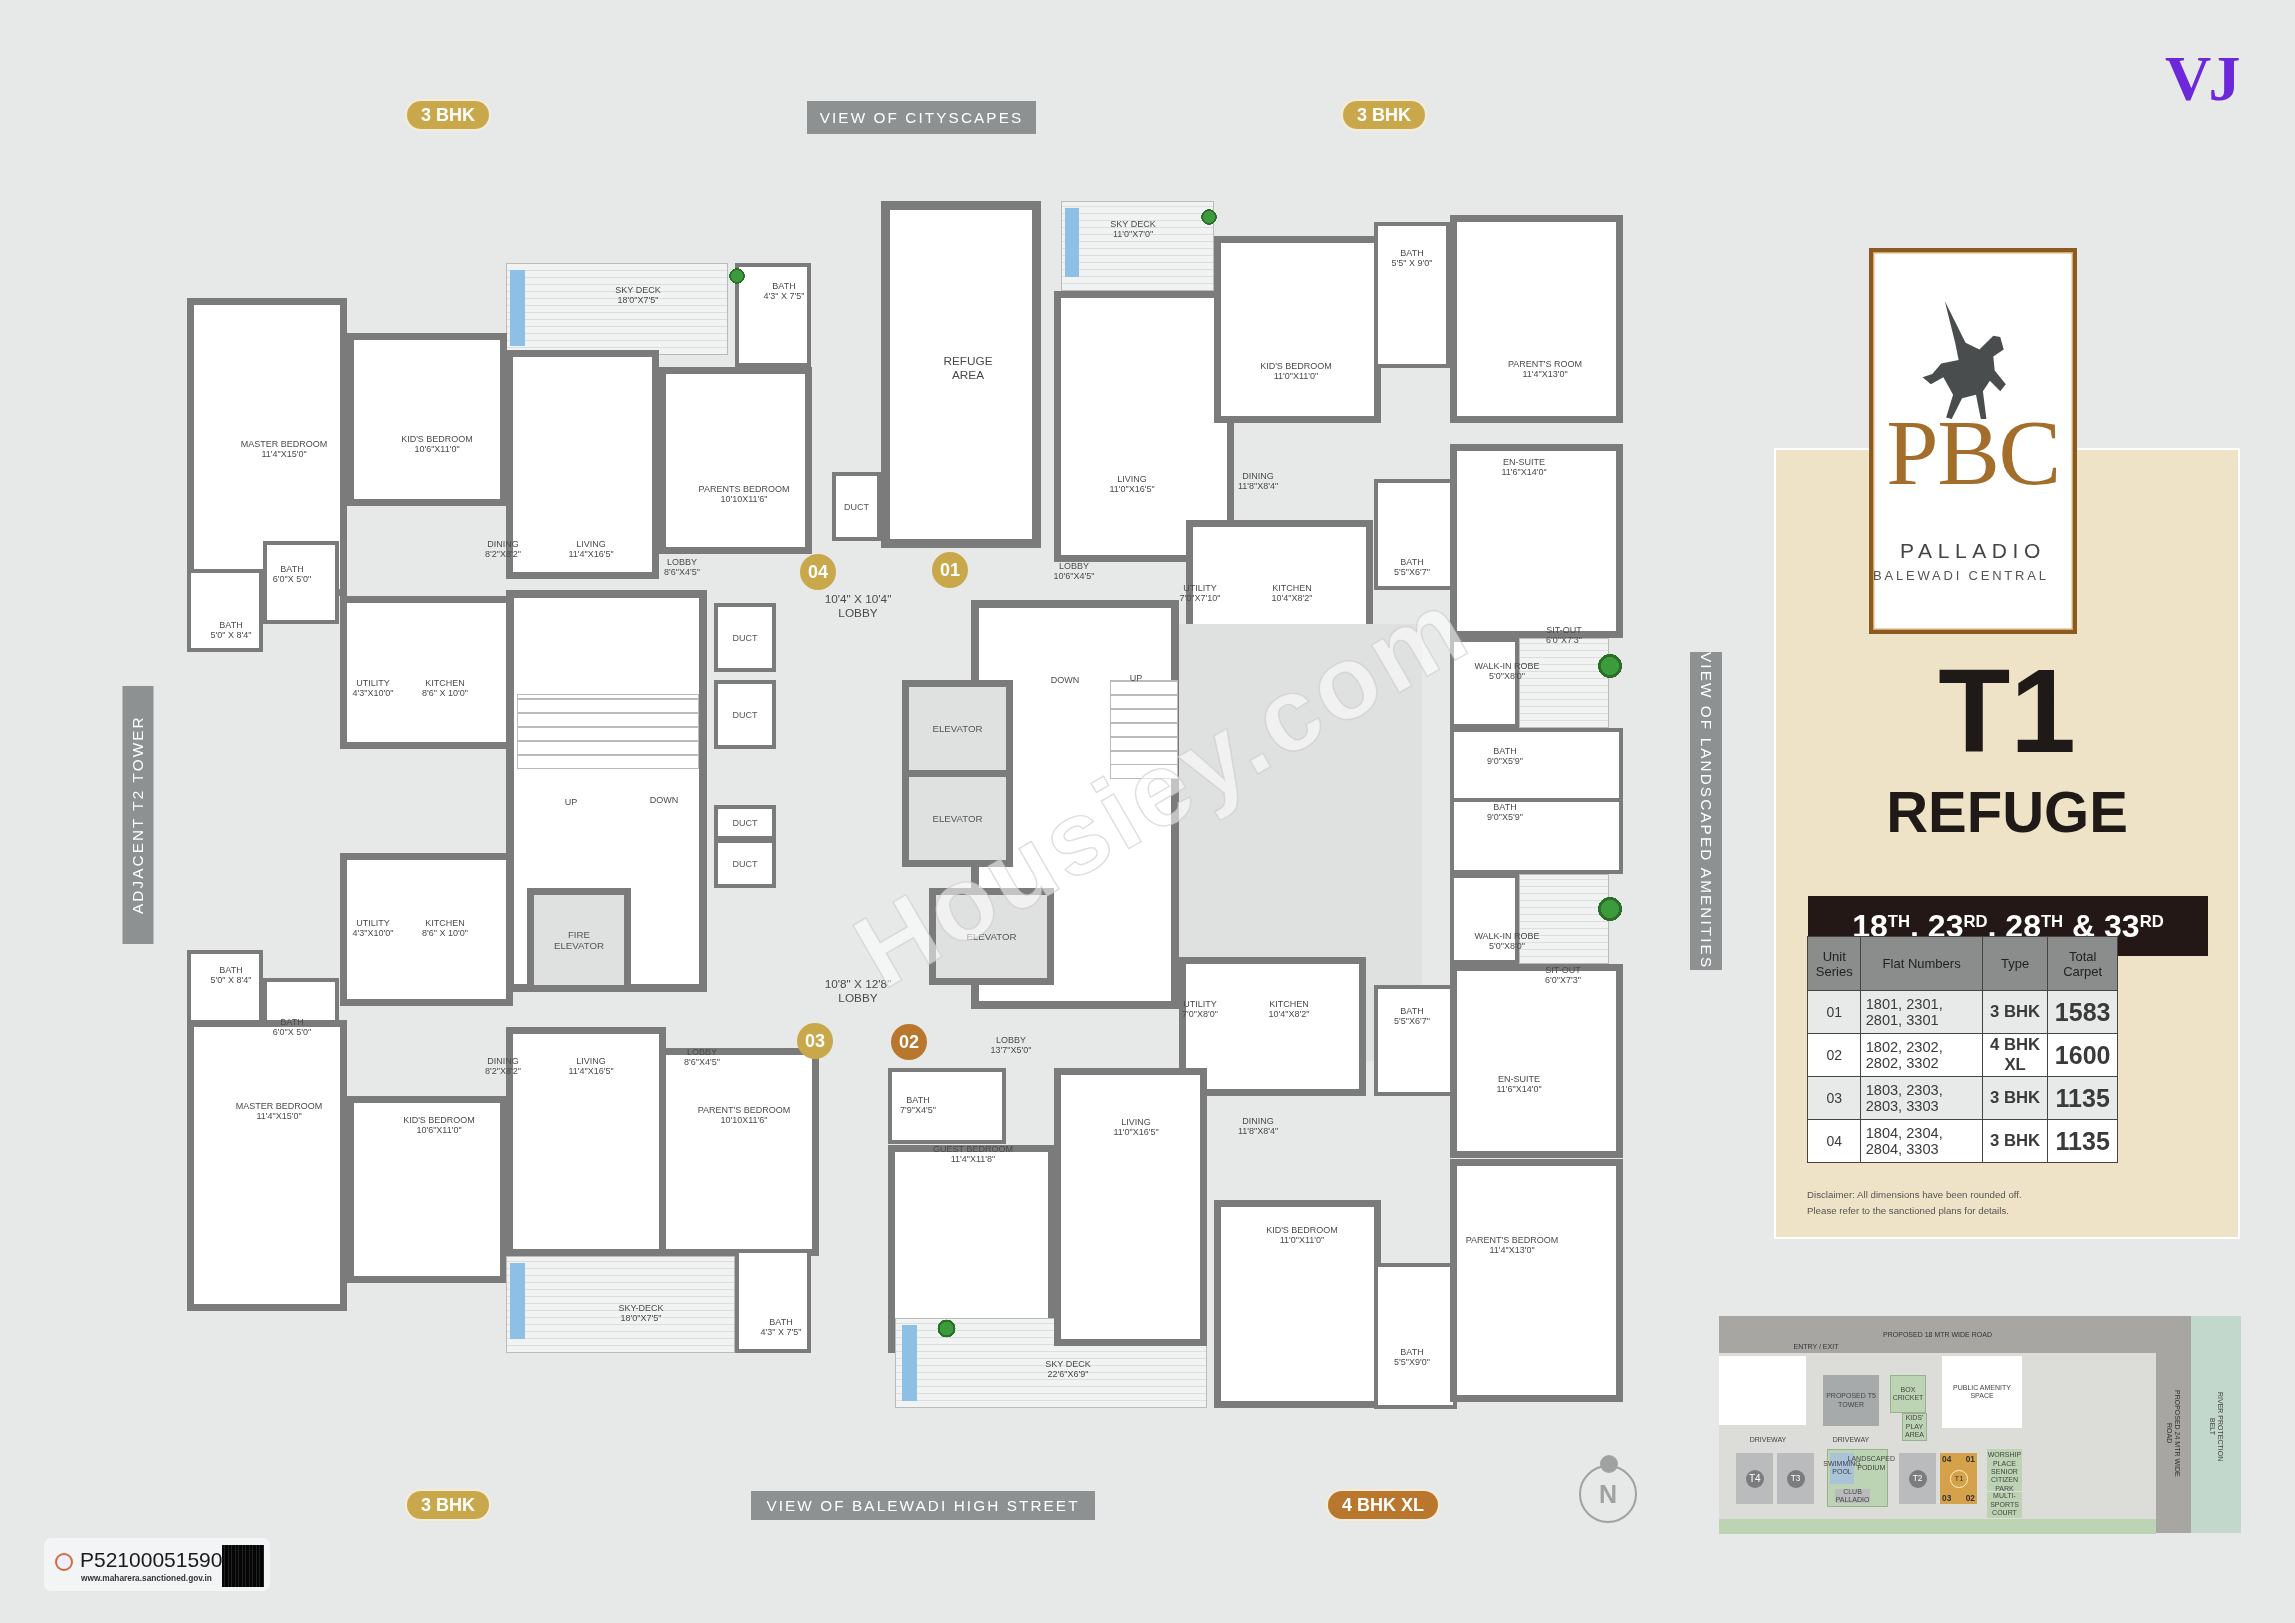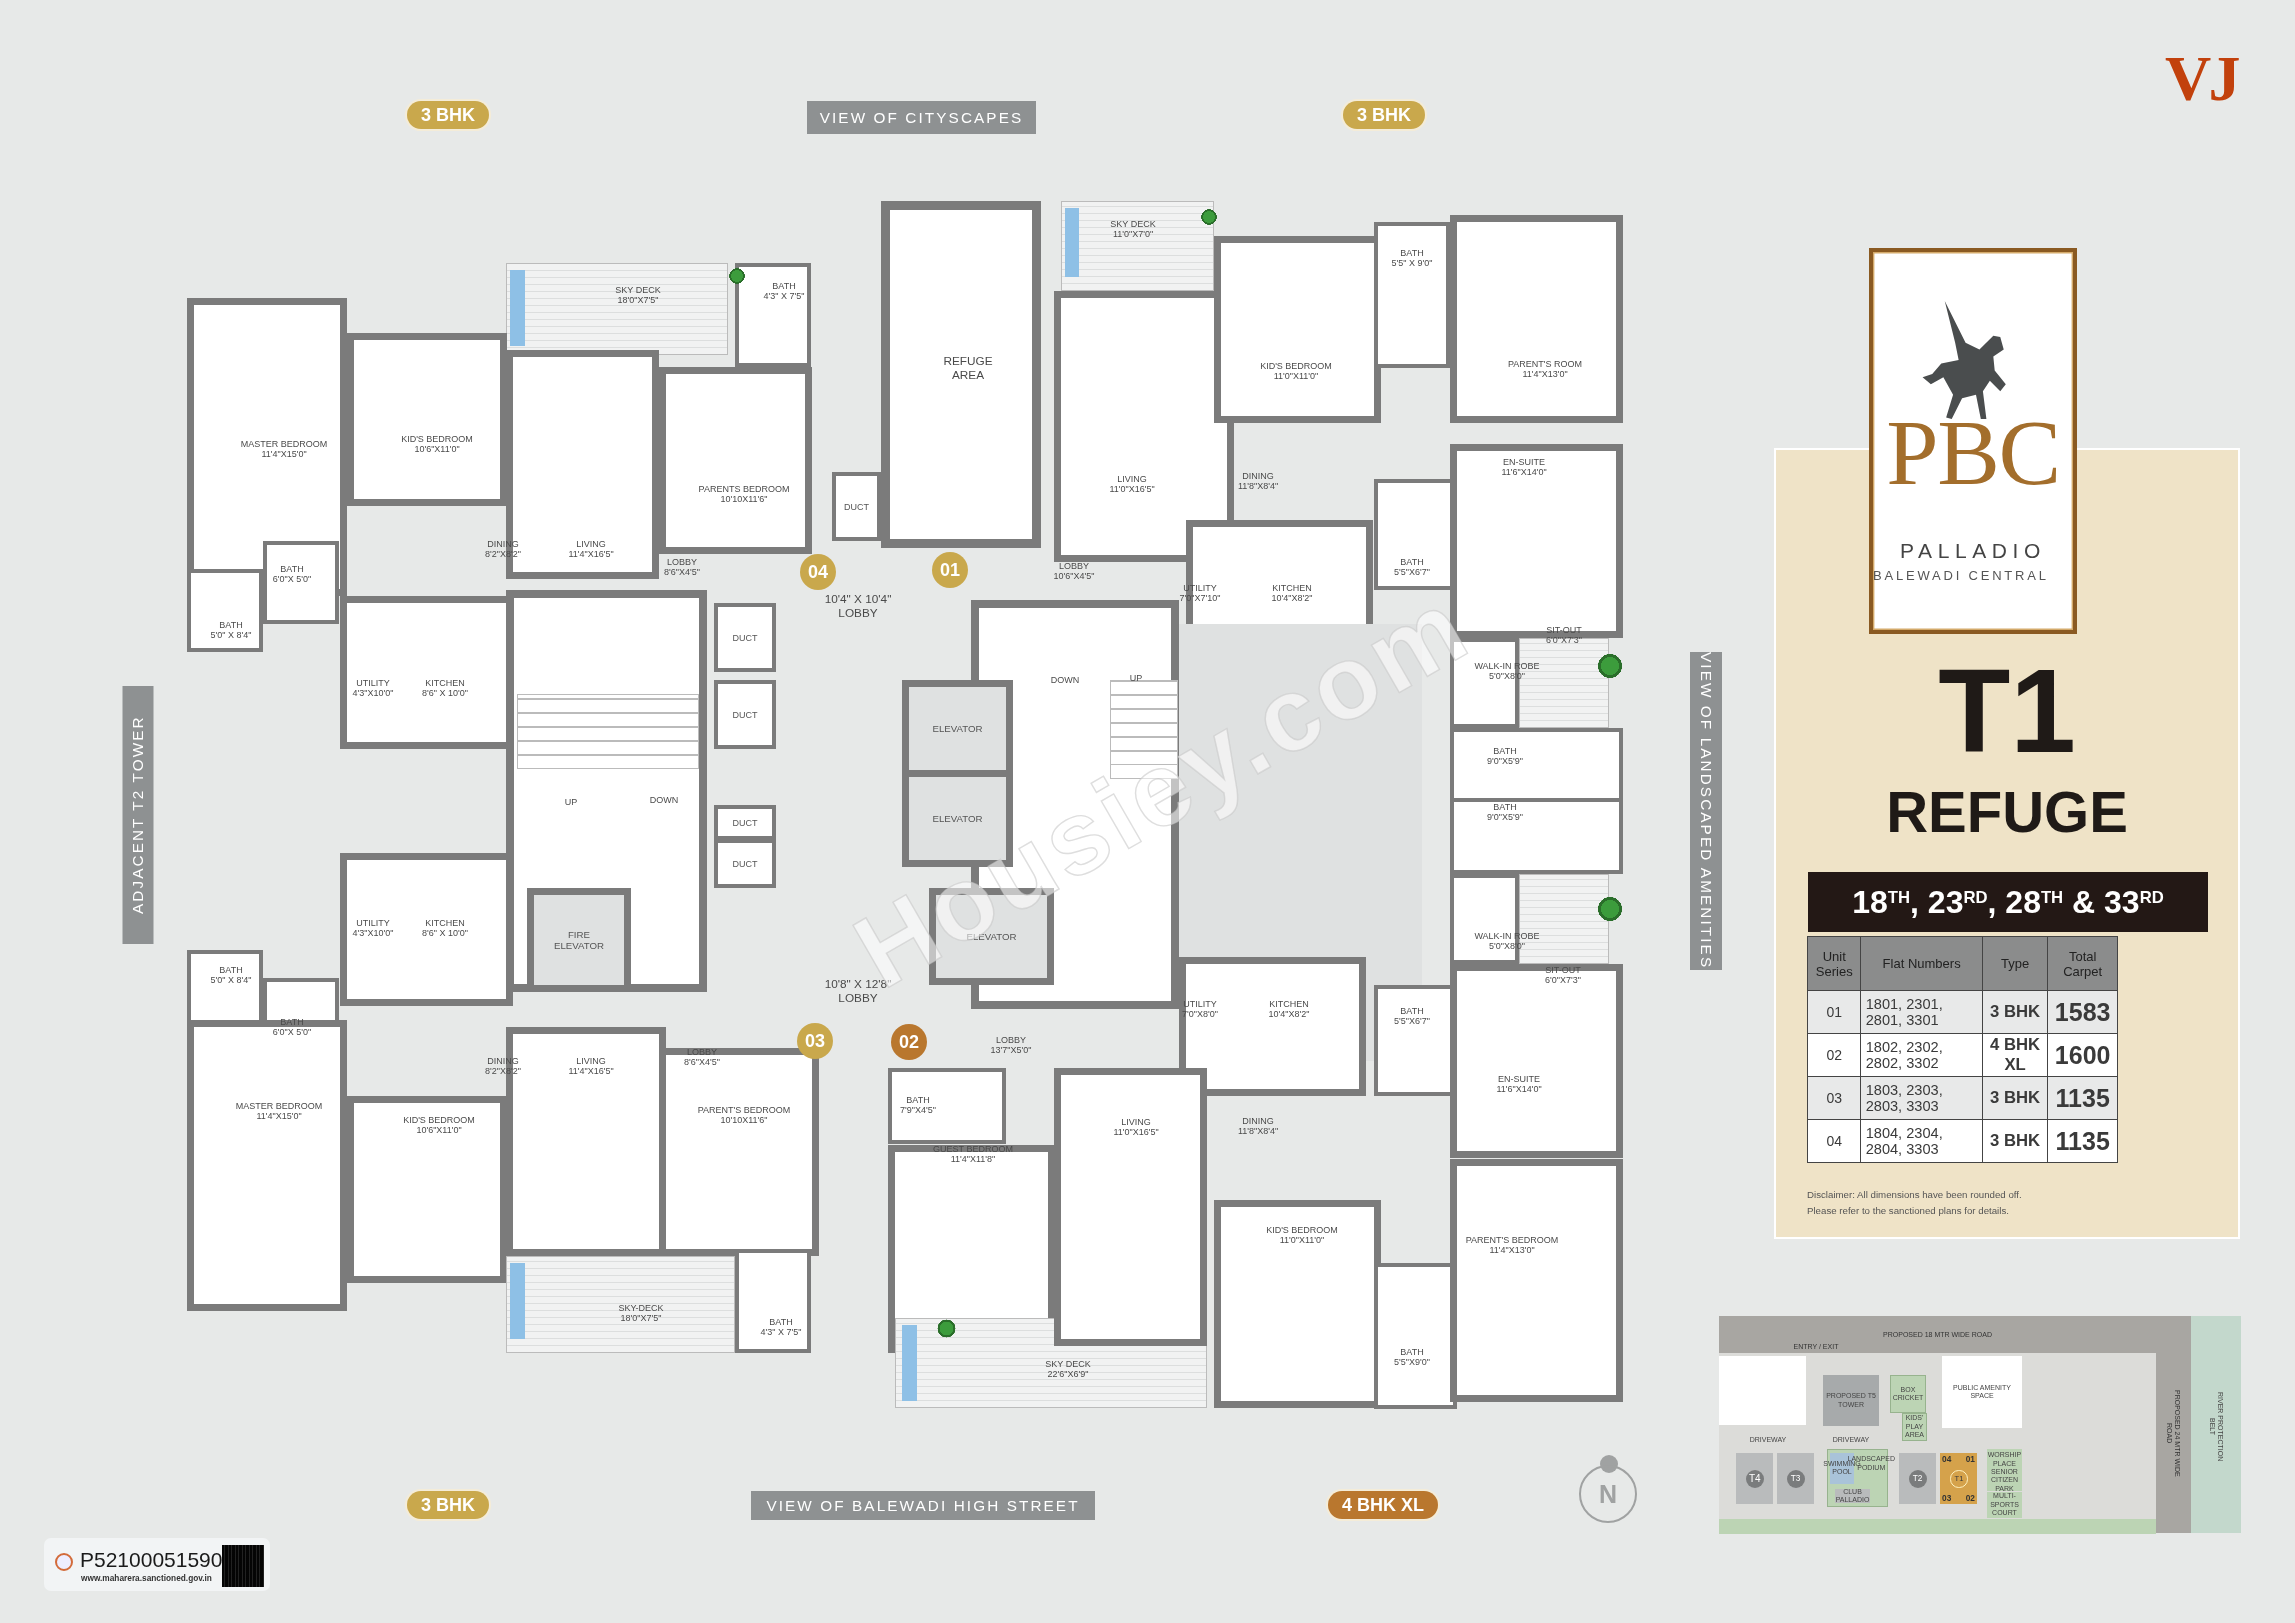--- a/index.html
+++ b/index.html
@@ -2,21 +2,21 @@
 <html style="font-size:11px"><head>
 <meta charset="utf-8">
 <style>
   html,body{margin:0;padding:0;}
   body{width:2295px;height:1623px;background:#e7e9e8;position:relative;overflow:hidden;font-family:"Liberation Sans",sans-serif;color:#3a3a3a;}
   .abs{position:absolute;}
   .pill{position:absolute;height:28px;border-radius:14px;color:#fff;font-weight:bold;font-size:18px;display:flex;align-items:center;justify-content:center;box-shadow:0 0 0 2.1px #f4ecd8;}
   .view-tag{position:absolute;background:#8e9192;color:#fff;font-size:15.3px;letter-spacing:2.1px;display:flex;align-items:center;justify-content:center;}
   .view-tag.vert{writing-mode:vertical-rl;}
   .view-tag.vert-up{writing-mode:vertical-rl;transform:rotate(180deg);}
-  .vj{position:absolute;left:2165px;top:42px;font-family:"Liberation Serif",serif;font-weight:bold;font-size:64px;color:#c2410c;letter-spacing:-2.8px;}
+  .vj{position:absolute;left:2165px;top:42px;font-family:"Liberation Serif",serif;font-weight:bold;font-size:64px;color:#6d28d9;letter-spacing:-2.8px;}
   
   .plan{position:absolute;left:180px;top:194px;width:1443px;height:1221px;}
   .room{position:absolute;background:#fff;border:7px solid #7b7b7b;box-sizing:border-box;}
   .room.thin{border-width:4.2px;}
   .deck{position:absolute;background:repeating-linear-gradient(0deg,#f1f2f2 0 6.2px,#dcdede 6.2px 7px);border:1.4px solid #bbb;box-sizing:border-box;}
   .core{position:absolute;background:#fff;border:8.3px solid #7b7b7b;box-sizing:border-box;}
   .elev{position:absolute;background:#dfe1e1;border:7px solid #7b7b7b;box-sizing:border-box;display:flex;align-items:center;justify-content:center;font-size:9.7px;color:#555;}
   .duct{position:absolute;background:#fff;border:4.2px solid #7b7b7b;box-sizing:border-box;display:flex;align-items:center;justify-content:center;font-size:9px;color:#555;}
   .stairs{position:absolute;background:repeating-linear-gradient(0deg,#fff 0 12.5px,#bbb 12.5px 14px);border:0.7px solid #bbb;}
   .lbl{position:absolute;font-size:9px;color:#4a4a4a;text-align:center;line-height:1.15;text-transform:uppercase;white-space:nowrap;transform:translate(-50%,-50%);}
@@ -28,21 +28,21 @@
   .plant{position:absolute;background:radial-gradient(circle,#3c9c3c 0 45%,#2a6e2a 46% 60%,transparent 61%);border-radius:50%;}
   .watermark{position:absolute;left:819px;top:729px;font-size:104px;font-weight:bold;color:rgba(255,255,255,0.55);transform:rotate(-30deg);letter-spacing:4.2px;-webkit-text-stroke:1.4px rgba(200,200,200,0.6);}
   
   .logo-box{position:absolute;left:1869px;top:248px;width:208px;height:386px;background:#fff;border:4.9px solid #8a5a22;box-sizing:border-box;box-shadow:inset 0 0 0 1.4px #d4aa6a;}
   .beige{position:absolute;left:1774px;top:448px;width:466px;height:791px;background:#efe3c7;border:2.8px solid #fff;box-sizing:border-box;}
   .pbc{position:absolute;left:0;width:100%;text-align:center;font-family:"Liberation Serif",serif;font-size:94px;color:#a36e2c;top:146px;letter-spacing:-1.4px;}
   .palladio{position:absolute;left:0;width:100%;text-align:center;font-size:21px;letter-spacing:5.6px;color:#444;top:287px;}
   .balewadi{position:absolute;left:0;width:100%;text-align:left;font-size:13px;letter-spacing:2.8px;color:#555;top:316px;}
   .t1{position:absolute;left:1774px;width:466px;text-align:center;top:652px;font-size:118px;font-weight:bold;color:#1f1a17;line-height:1;}
   .refuge{position:absolute;left:1774px;width:466px;text-align:center;top:783px;font-size:58px;font-weight:bold;color:#1f1a17;line-height:1;}
-  .floors{position:absolute;left:1808px;top:872px;width:400px;height:60px;background:#231815;color:#fff;display:flex;align-items:center;justify-content:center;font-size:32px;font-weight:bold;}
+  .floors{position:absolute;left:1808px;top:896px;width:400px;height:60px;background:#231815;color:#fff;display:flex;align-items:center;justify-content:center;font-size:32px;font-weight:bold;}
   .floors sup{font-size:16.7px;vertical-align:top;position:relative;top:-4.2px;}
   table.units{position:absolute;left:1807px;top:936px;width:311px;border-collapse:collapse;font-size:14px;}
   table.units th{background:#8b8c8c;color:#222;font-weight:normal;font-size:13px;border:1.4px solid #444;height:53px;padding:0 2.8px;}
   table.units td{border:1.4px solid #444;height:40px;text-align:center;}
   table.units tr:nth-child(odd) td{background:#fff;}
   table.units tr:nth-child(even) td{background:#e8e9e9;}
   table.units td.flats{text-align:left;padding-left:4.2px;font-size:14.6px;}
   table.units td.type{font-weight:bold;font-size:16.7px;}
   table.units td.carpet{font-weight:bold;font-size:25px;}
   .disclaimer{position:absolute;left:1807px;top:1187px;font-size:9.7px;color:#555;line-height:1.6;}

